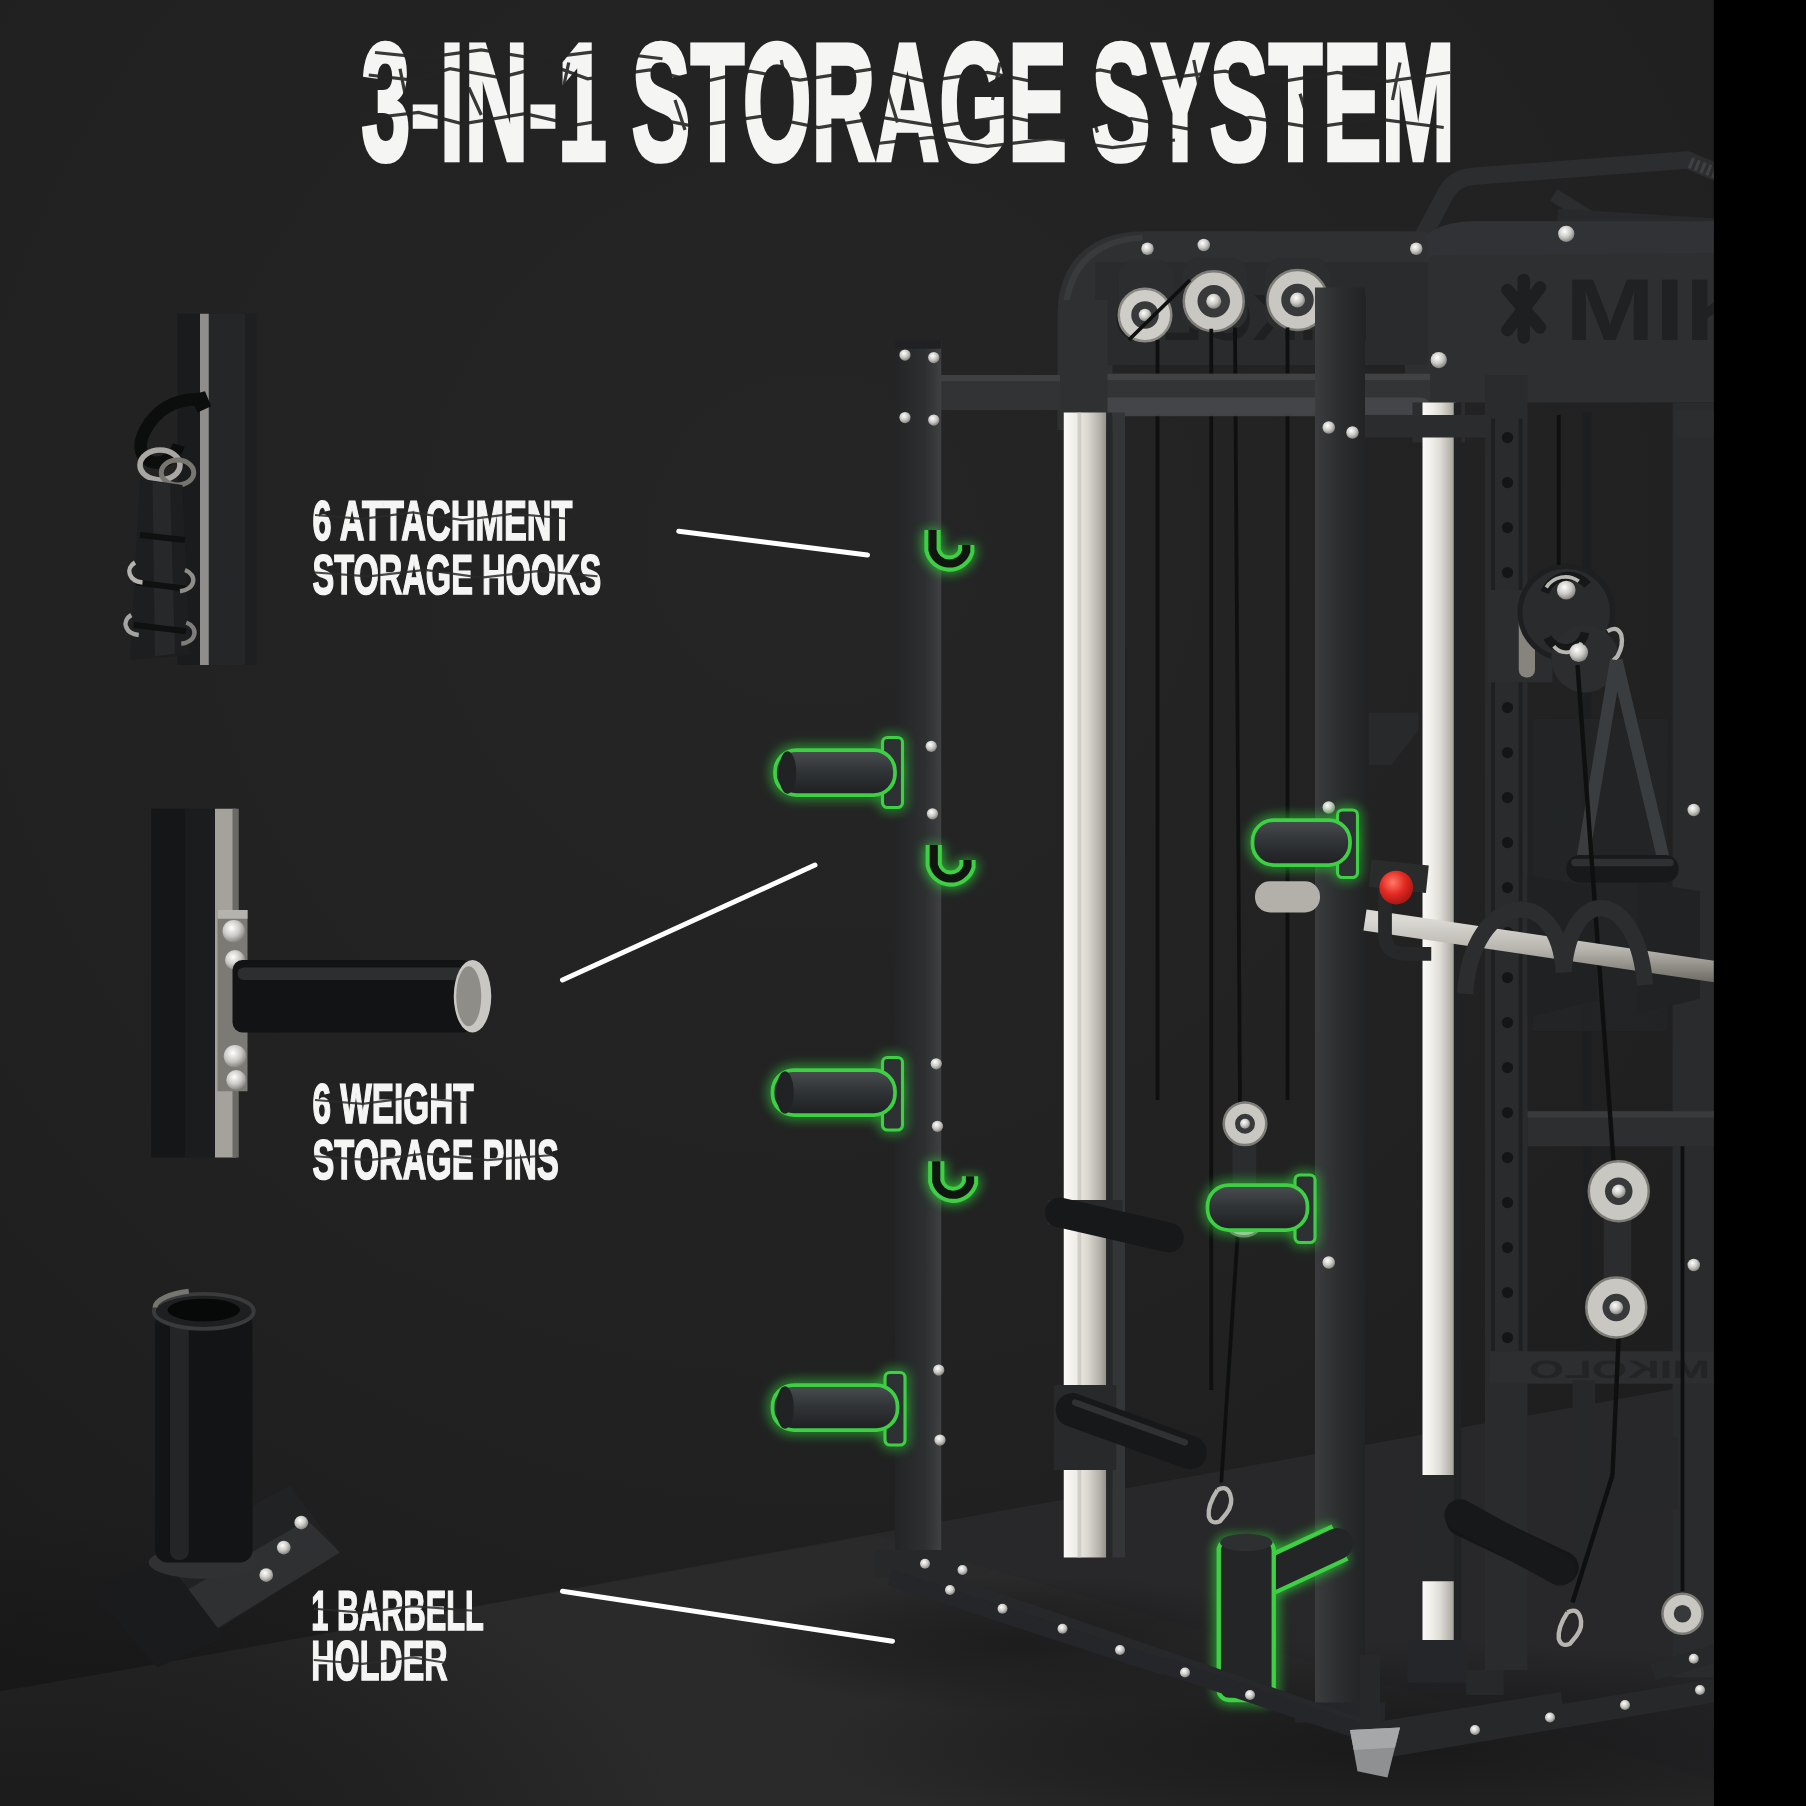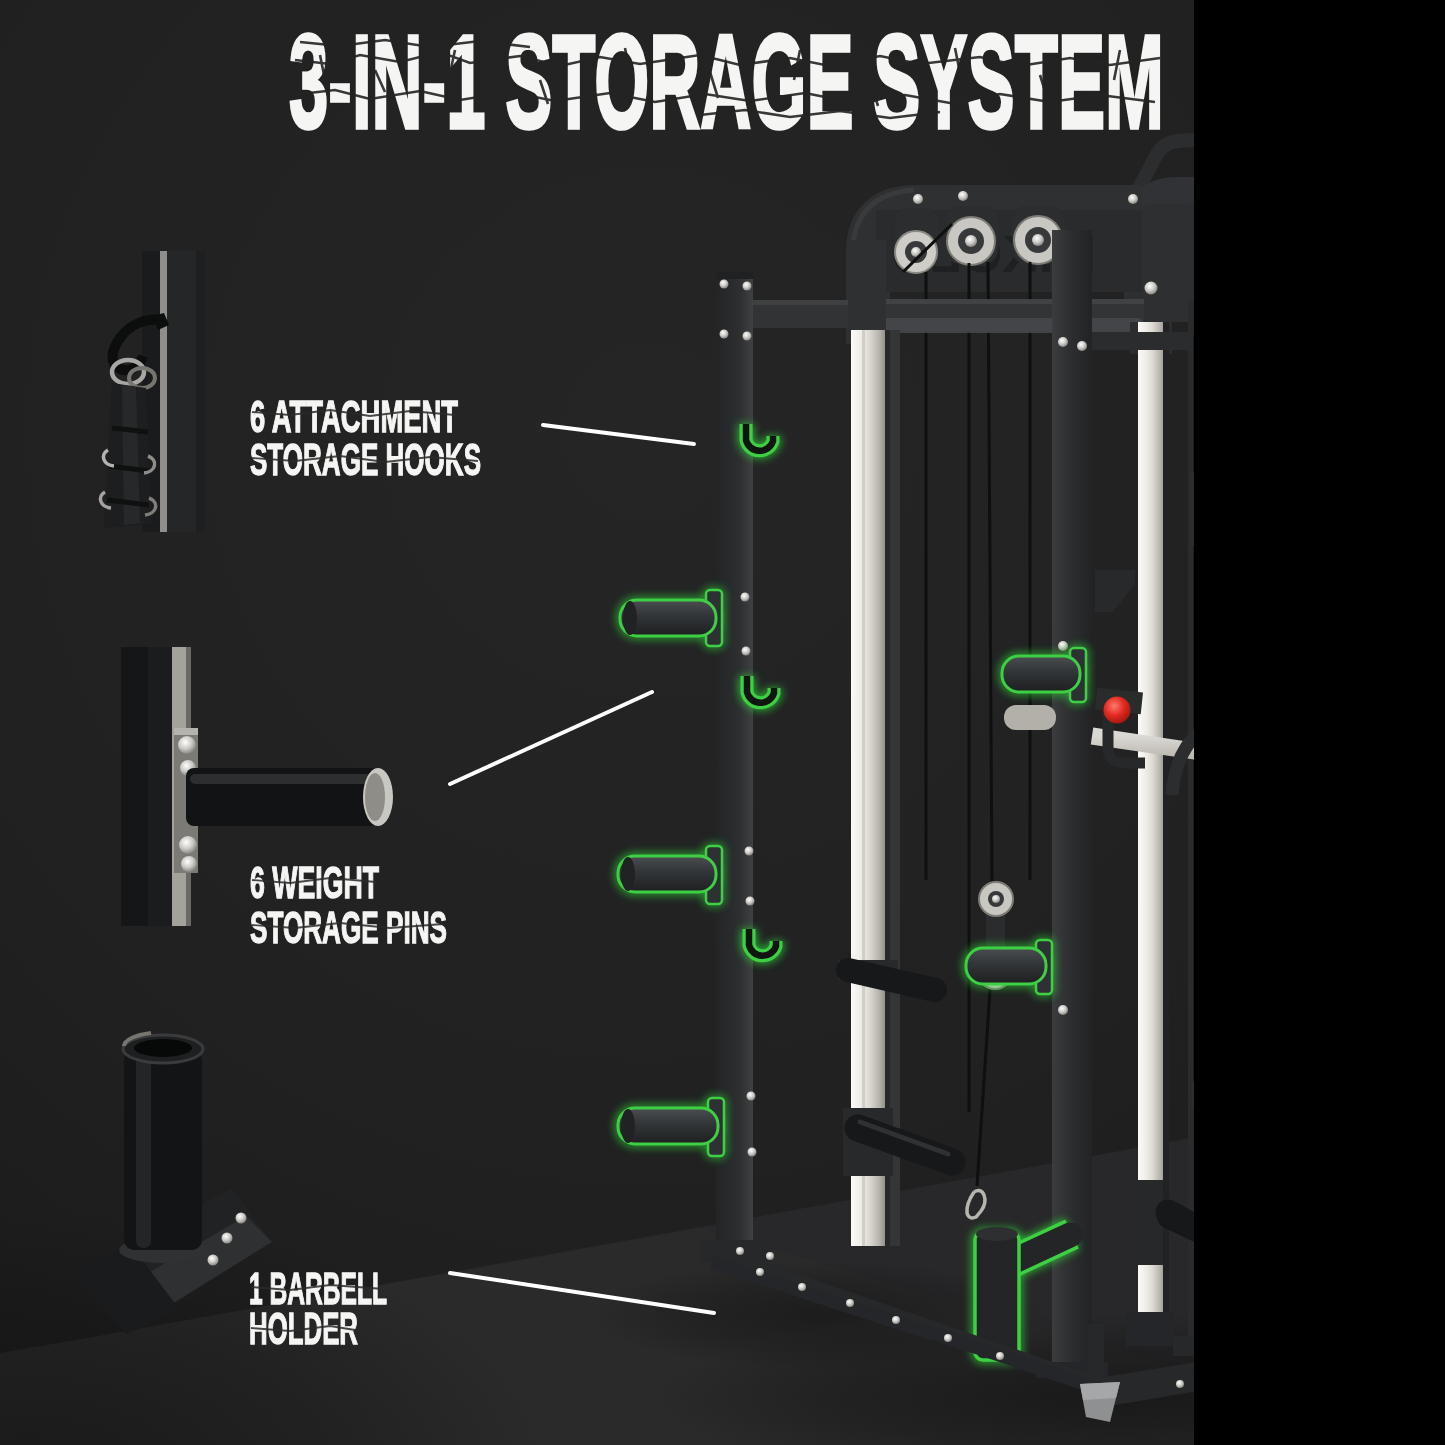--- a/index.html
+++ b/index.html
@@ -1,16 +1,16 @@
 <!DOCTYPE html>
 <html><head>
 <meta charset="utf-8">
 <style>
   html,body{margin:0;padding:0;background:#000;}
-  #stage{width:1194px;height:1445px;position:relative;overflow:hidden;}
+  #stage{width:1371px;height:1445px;position:relative;overflow:hidden;}
   svg{display:block;}
   text{font-family:"Liberation Sans", sans-serif;font-weight:bold;}
 </style>
 </head>
 <body>
 <div id="stage">
 <svg width="1445" height="1445" viewBox="0 0 1445 1445">
 <defs>
   <radialGradient id="bgGrad" cx="0.45" cy="0.3" r="0.9">
     <stop offset="0" stop-color="#252526"></stop>

